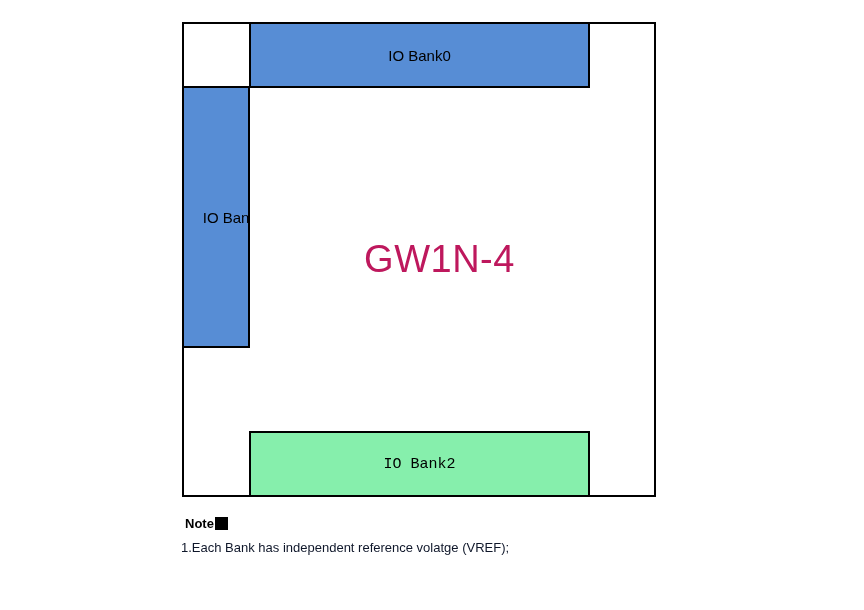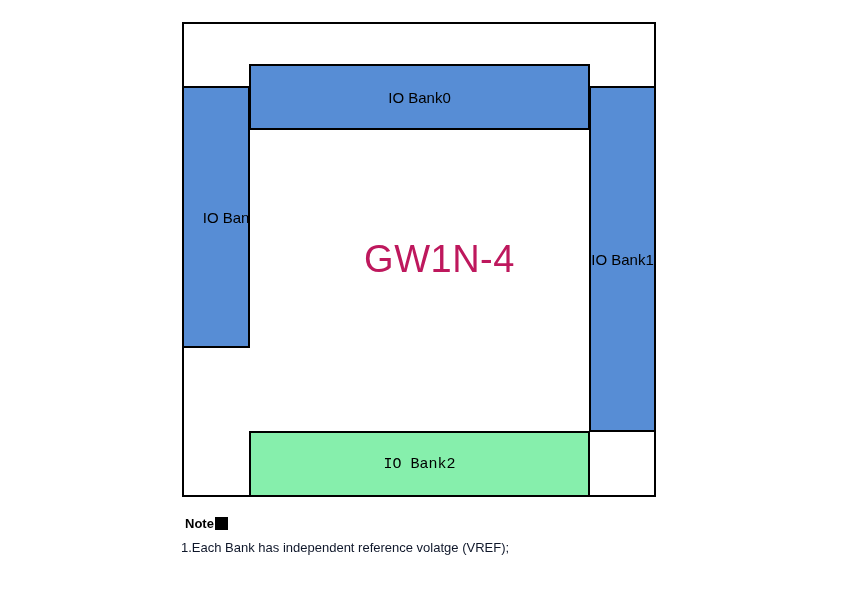--- a/index.html
+++ b/index.html
@@ -87,31 +87,28 @@
   .note-line-2 { left: 181px; top: 563px; }
   .note-line-3 { left: 190px; top: 577px; }
 </style>
 </head>
 <body>
 
 <div class="page">
 
   <div class="abs chip-outline"></div>
 
-  <div class="abs bank bank-top" style="background: rgb(87, 141, 213); border-color: rgb(0, 0, 0); margin-top: 42px;">
+  <div class="abs bank bank-top" style="background: rgb(87, 141, 213); border-color: rgb(0, 0, 0);">
     <span class="bank-label">IO Bank0</span>
   </div>
 
   <div class="abs bank bank-left" style="background: rgb(87, 141, 213); border-color: rgb(0, 0, 0);">
     <span class="bank-label">IO Bank3</span>
   </div>
 
-  <div class="abs bank bank-right" style="background: rgb(87, 141, 213); border-color: rgb(0, 0, 0);">
-    <span class="bank-label">IO Bank1</span>
-  </div>
 
   <div class="abs bank bank-bottom" style="background: #86efac; border-color: rgb(0, 0, 0); font-family: Liberation Mono, monospace;">
     <span class="bank-label">IO Bank2</span>
   </div>
 
   <div class="abs chip-center">
     <span>GW1N-4</span>
   </div>
 
   <div class="abs note-heading">

